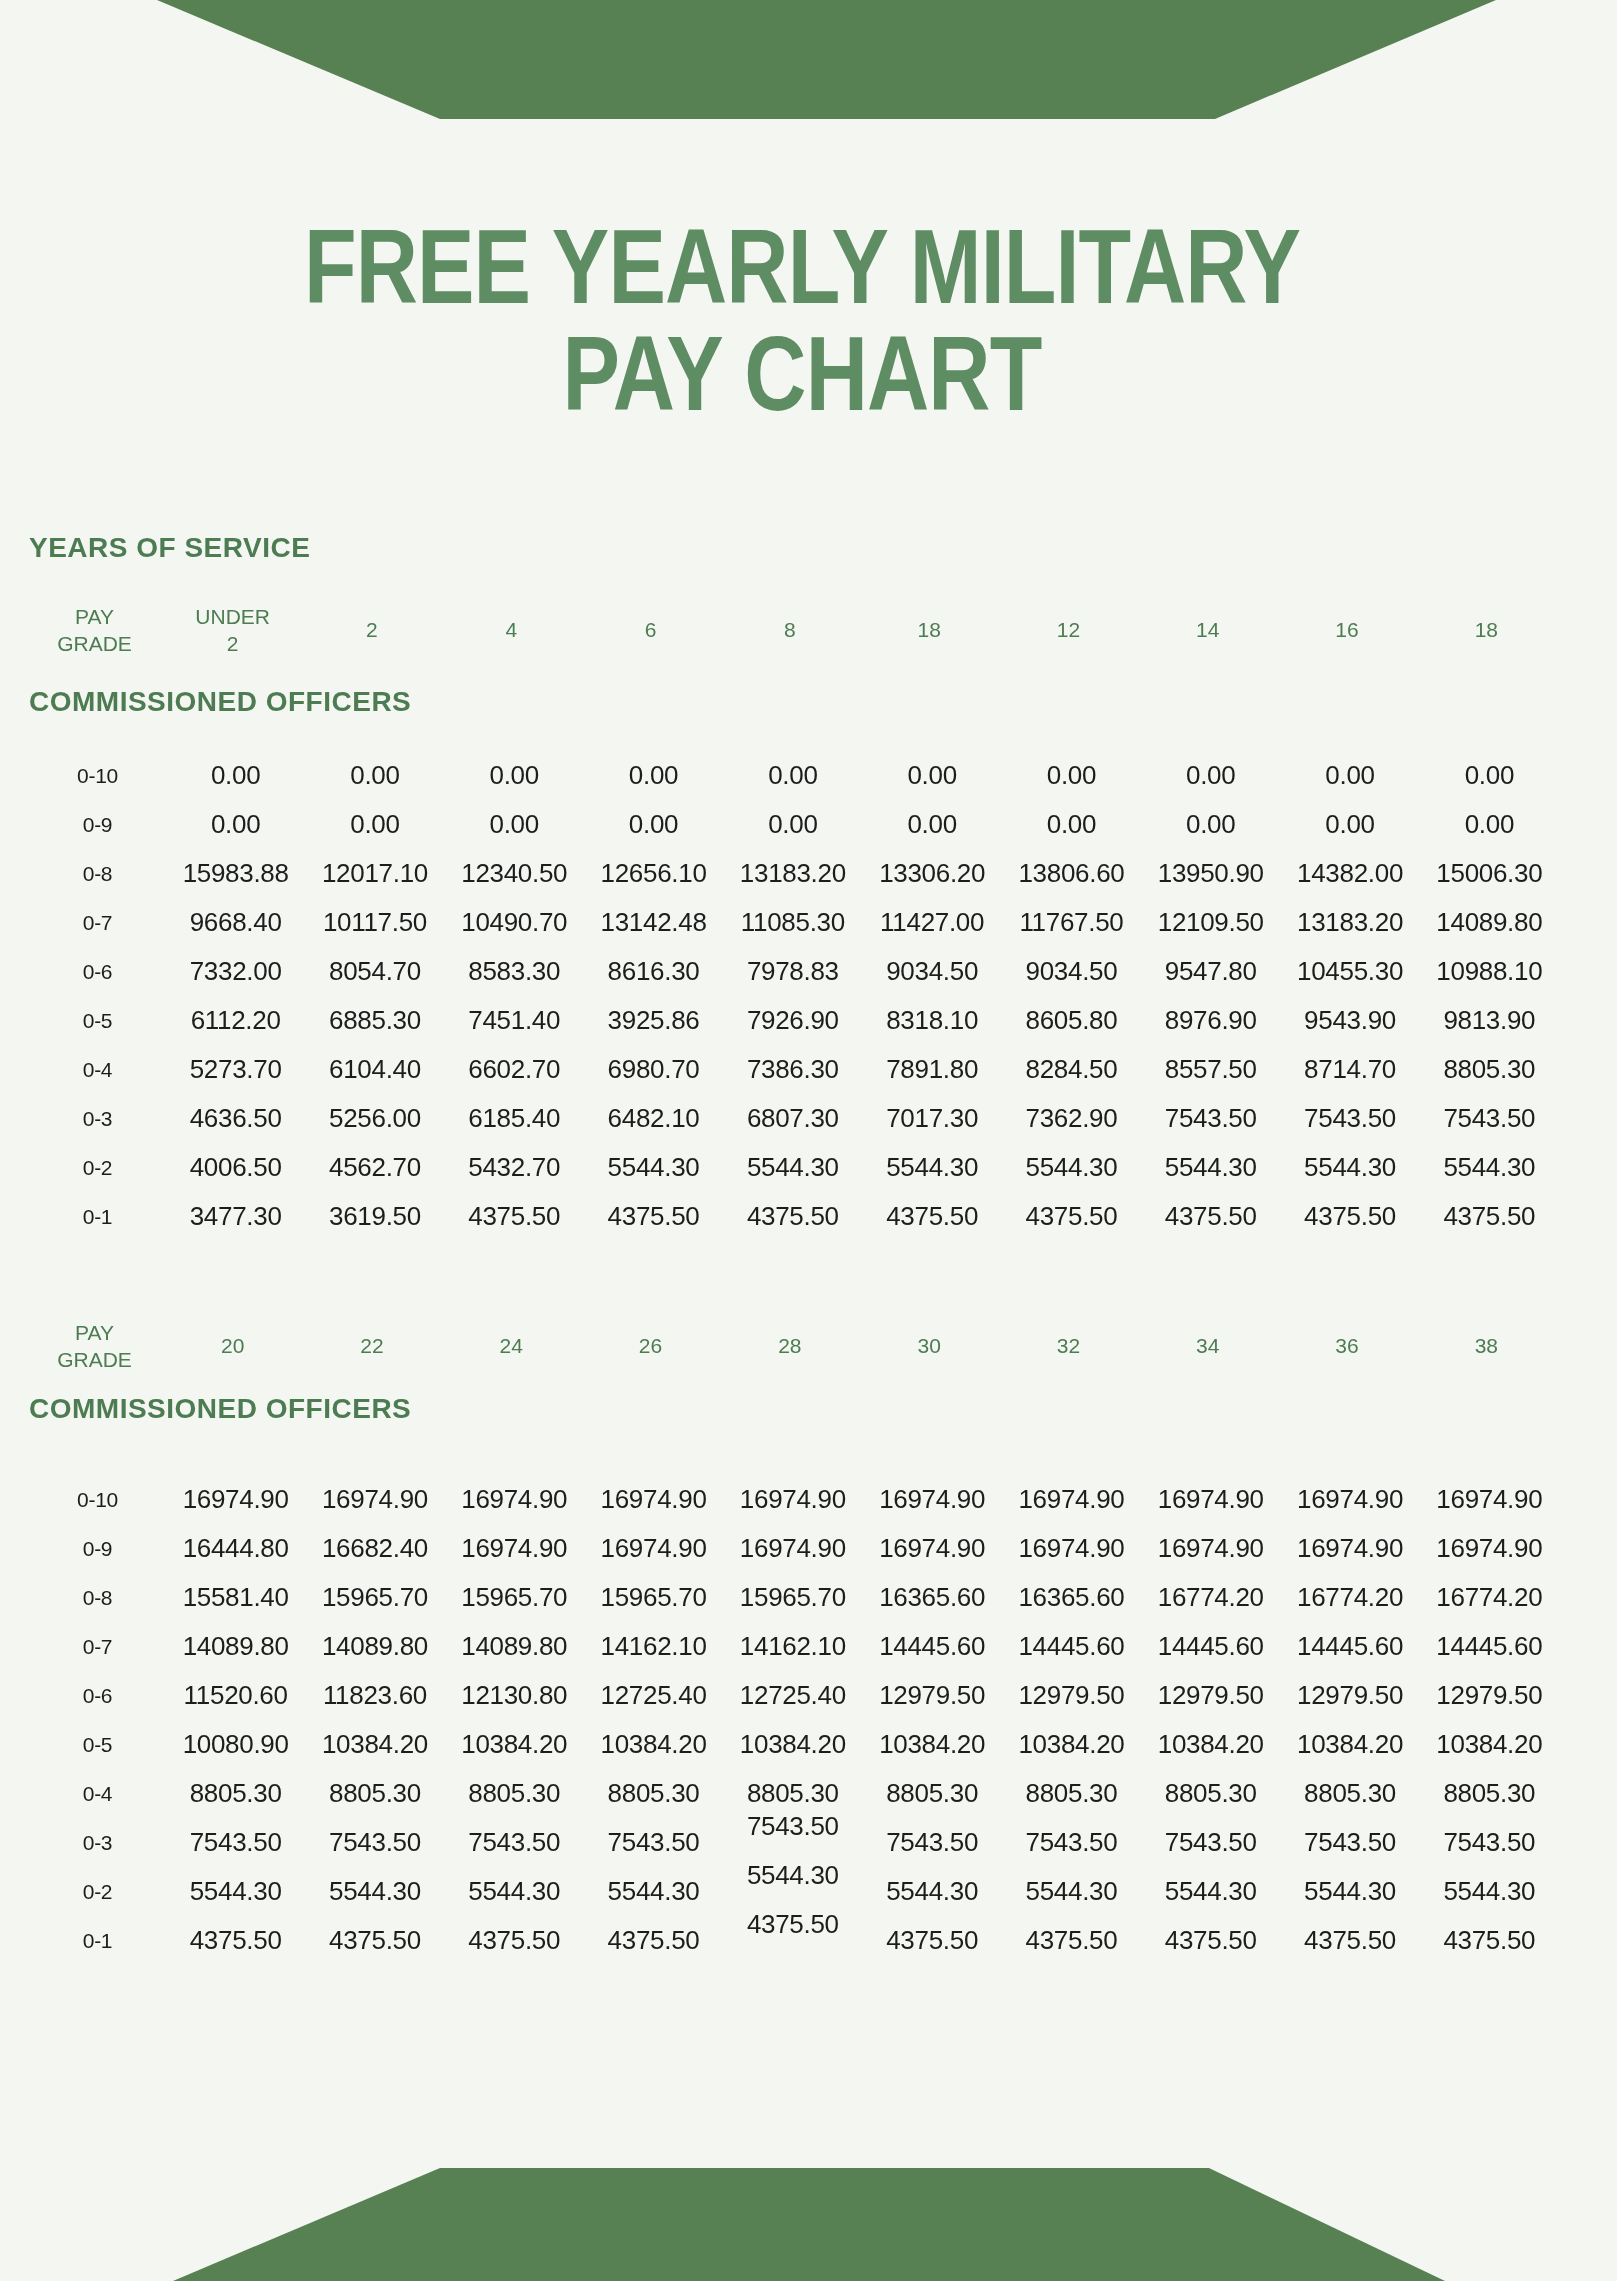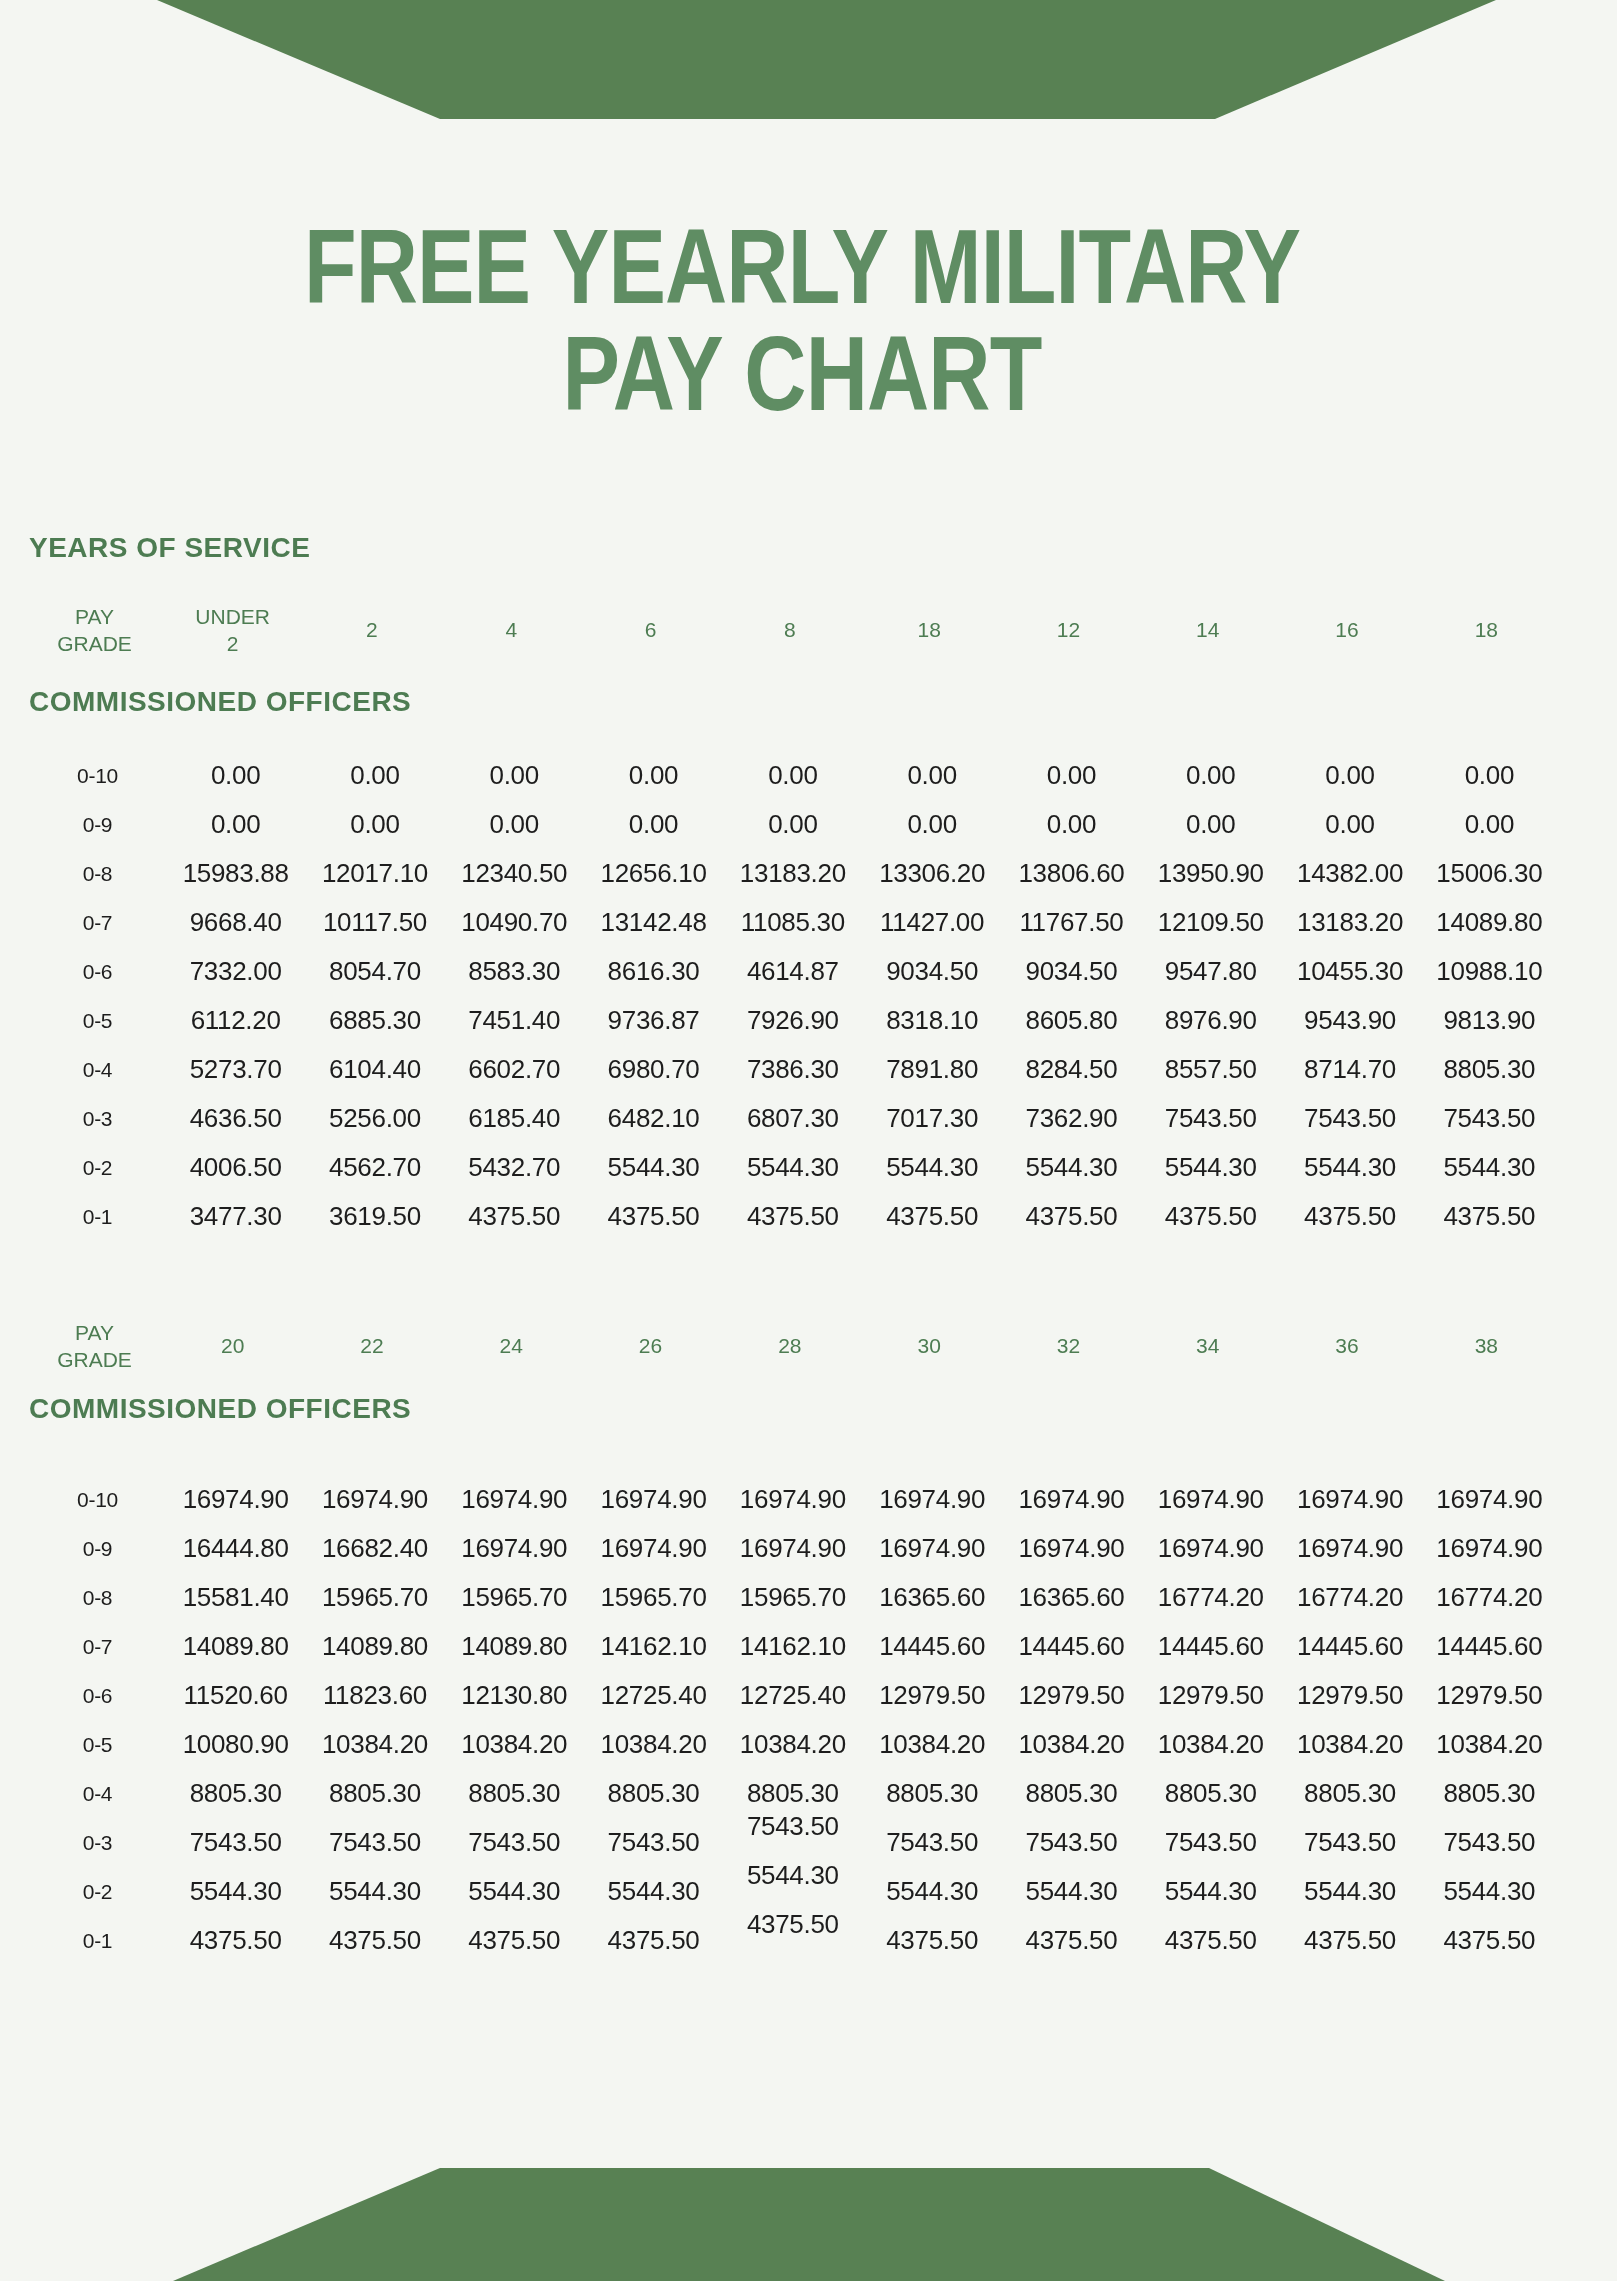--- a/index.html
+++ b/index.html
@@ -185,33 +185,33 @@
         <div class="cell">12109.50</div>
         <div class="cell">13183.20</div>
         <div class="cell">14089.80</div>
       </div>
       <div class="grid data-row">
         <div class="cell grade">0-6</div>
         <div class="cell">7332.00</div>
         <div class="cell">8054.70</div>
         <div class="cell">8583.30</div>
         <div class="cell">8616.30</div>
-        <div class="cell">4614.87</div>
+        <div class="cell">7978.83</div>
         <div class="cell">9034.50</div>
         <div class="cell">9034.50</div>
         <div class="cell">9547.80</div>
         <div class="cell">10455.30</div>
         <div class="cell">10988.10</div>
       </div>
       <div class="grid data-row">
         <div class="cell grade">0-5</div>
         <div class="cell">6112.20</div>
         <div class="cell">6885.30</div>
         <div class="cell">7451.40</div>
-        <div class="cell">9736.87</div>
+        <div class="cell">3925.86</div>
         <div class="cell">7926.90</div>
         <div class="cell">8318.10</div>
         <div class="cell">8605.80</div>
         <div class="cell">8976.90</div>
         <div class="cell">9543.90</div>
         <div class="cell">9813.90</div>
       </div>
       <div class="grid data-row">
         <div class="cell grade">0-4</div>
         <div class="cell">5273.70</div>

